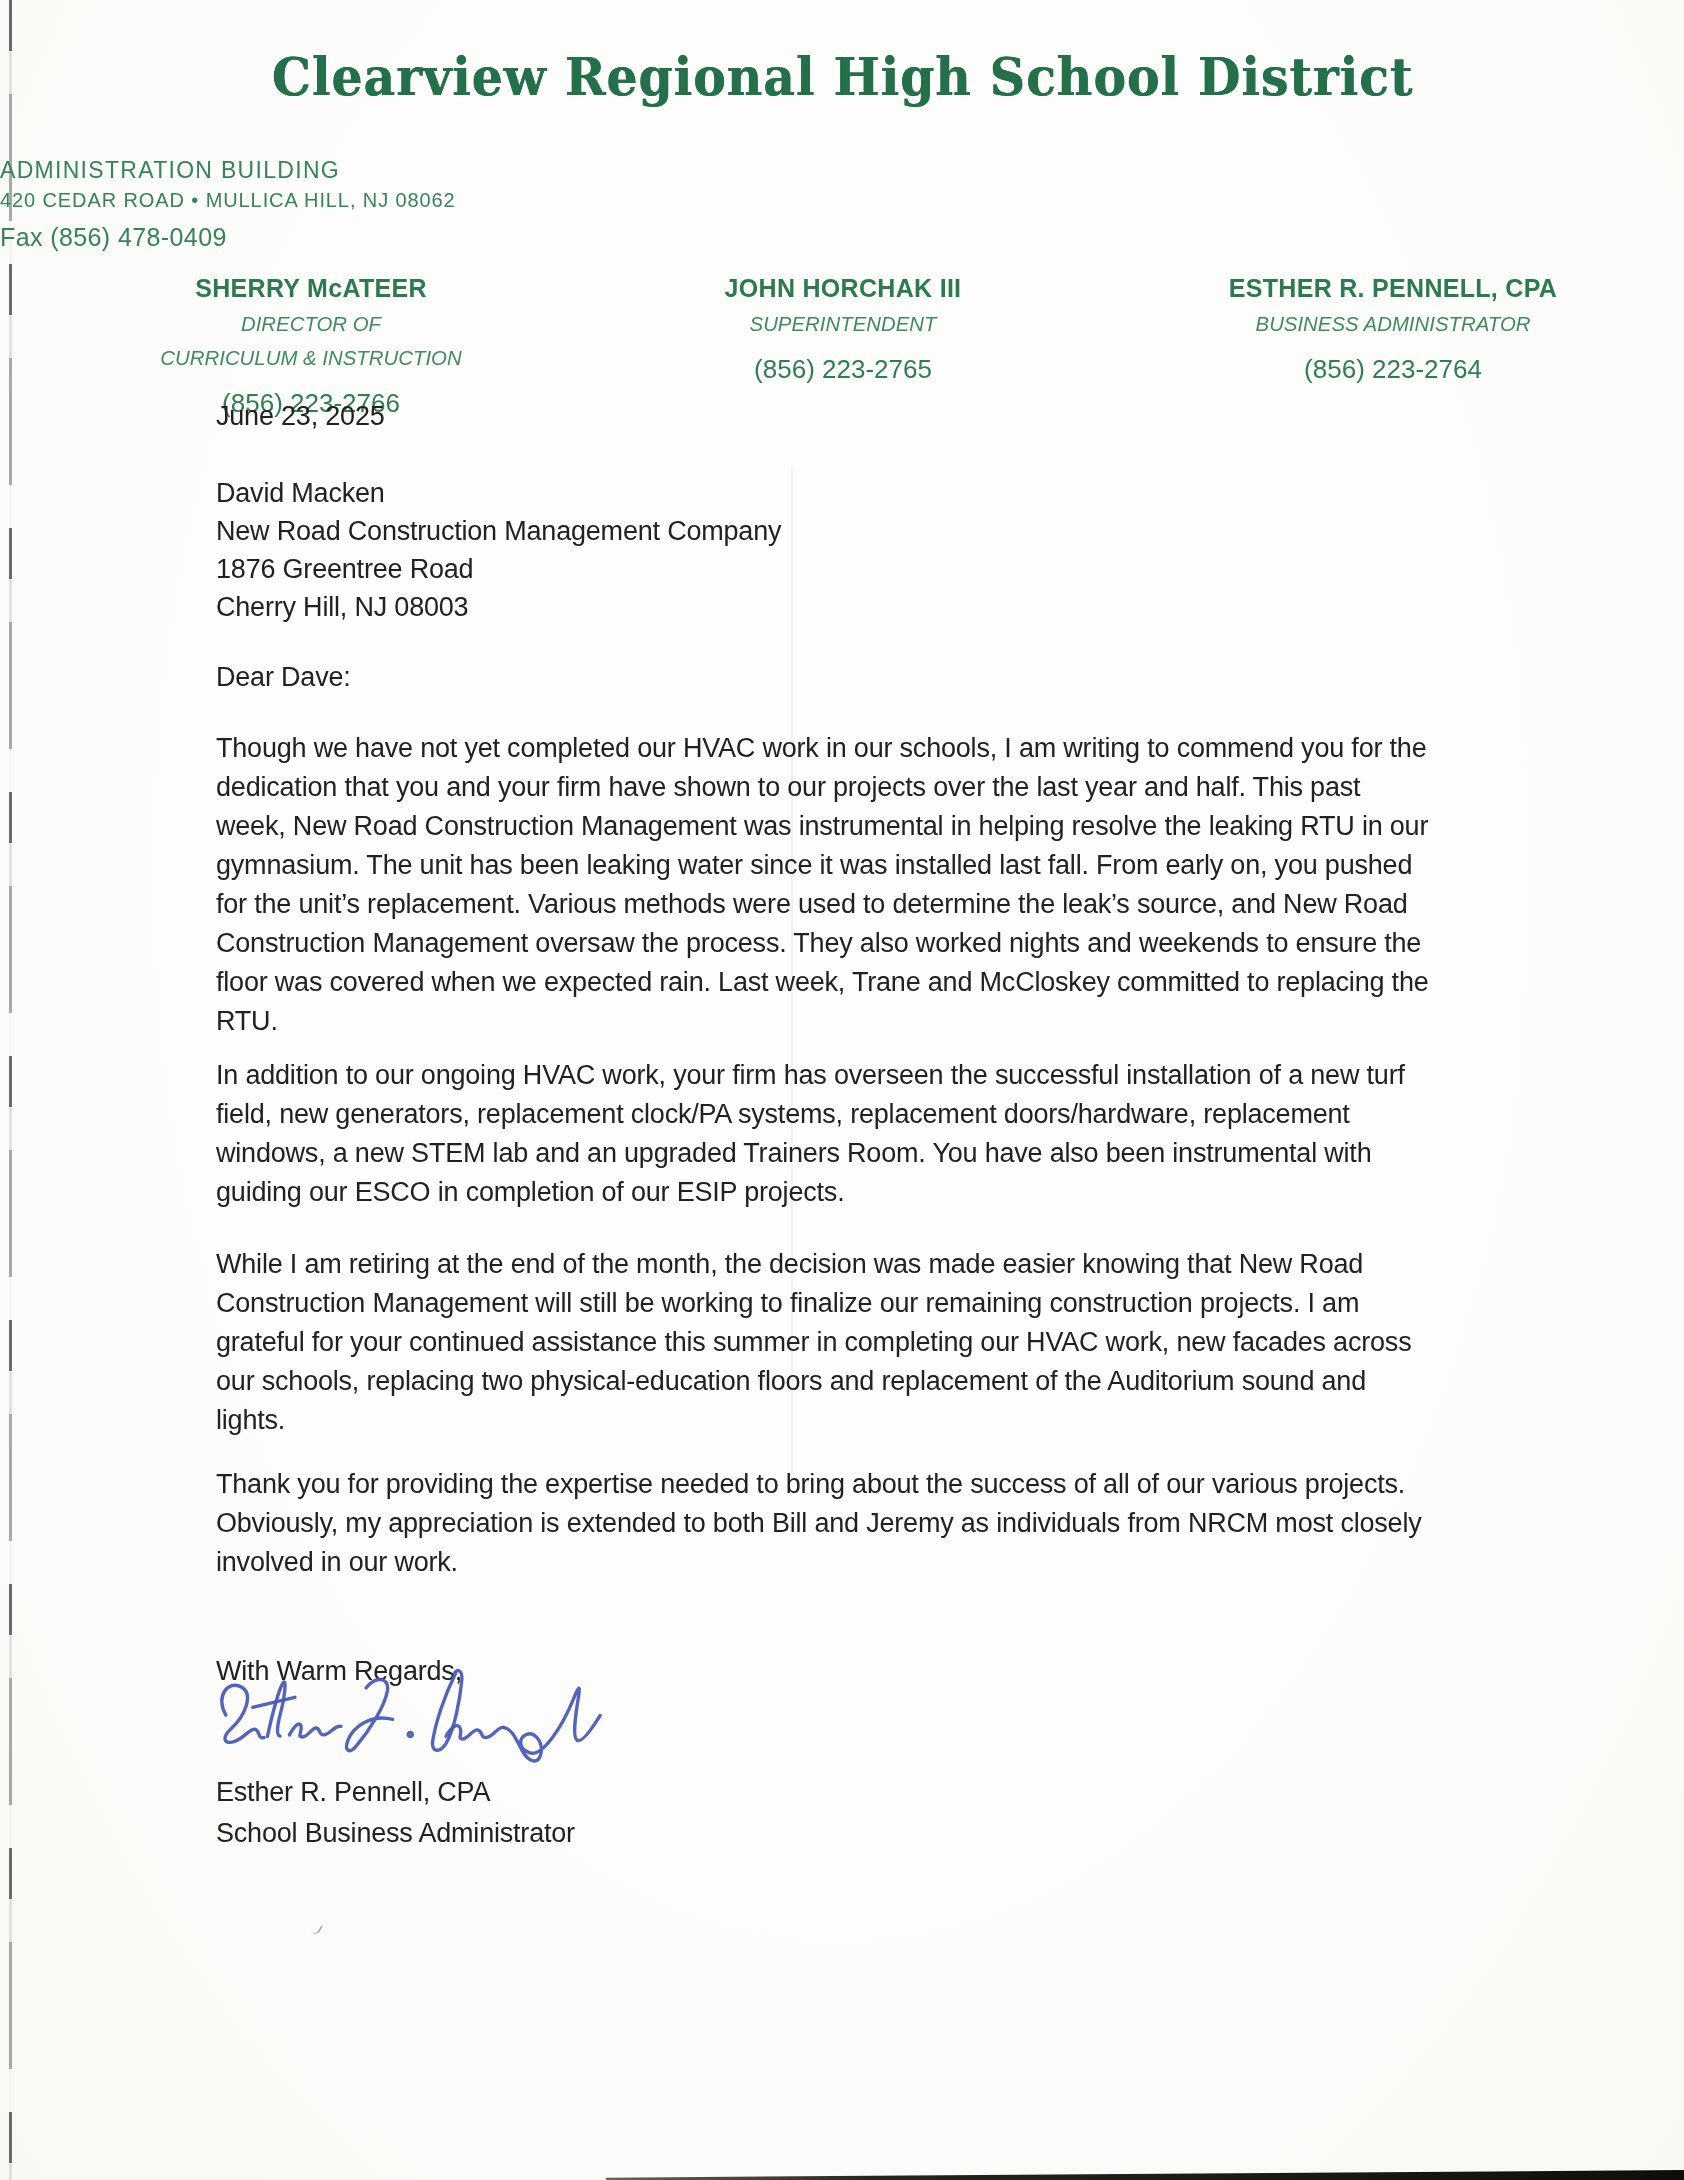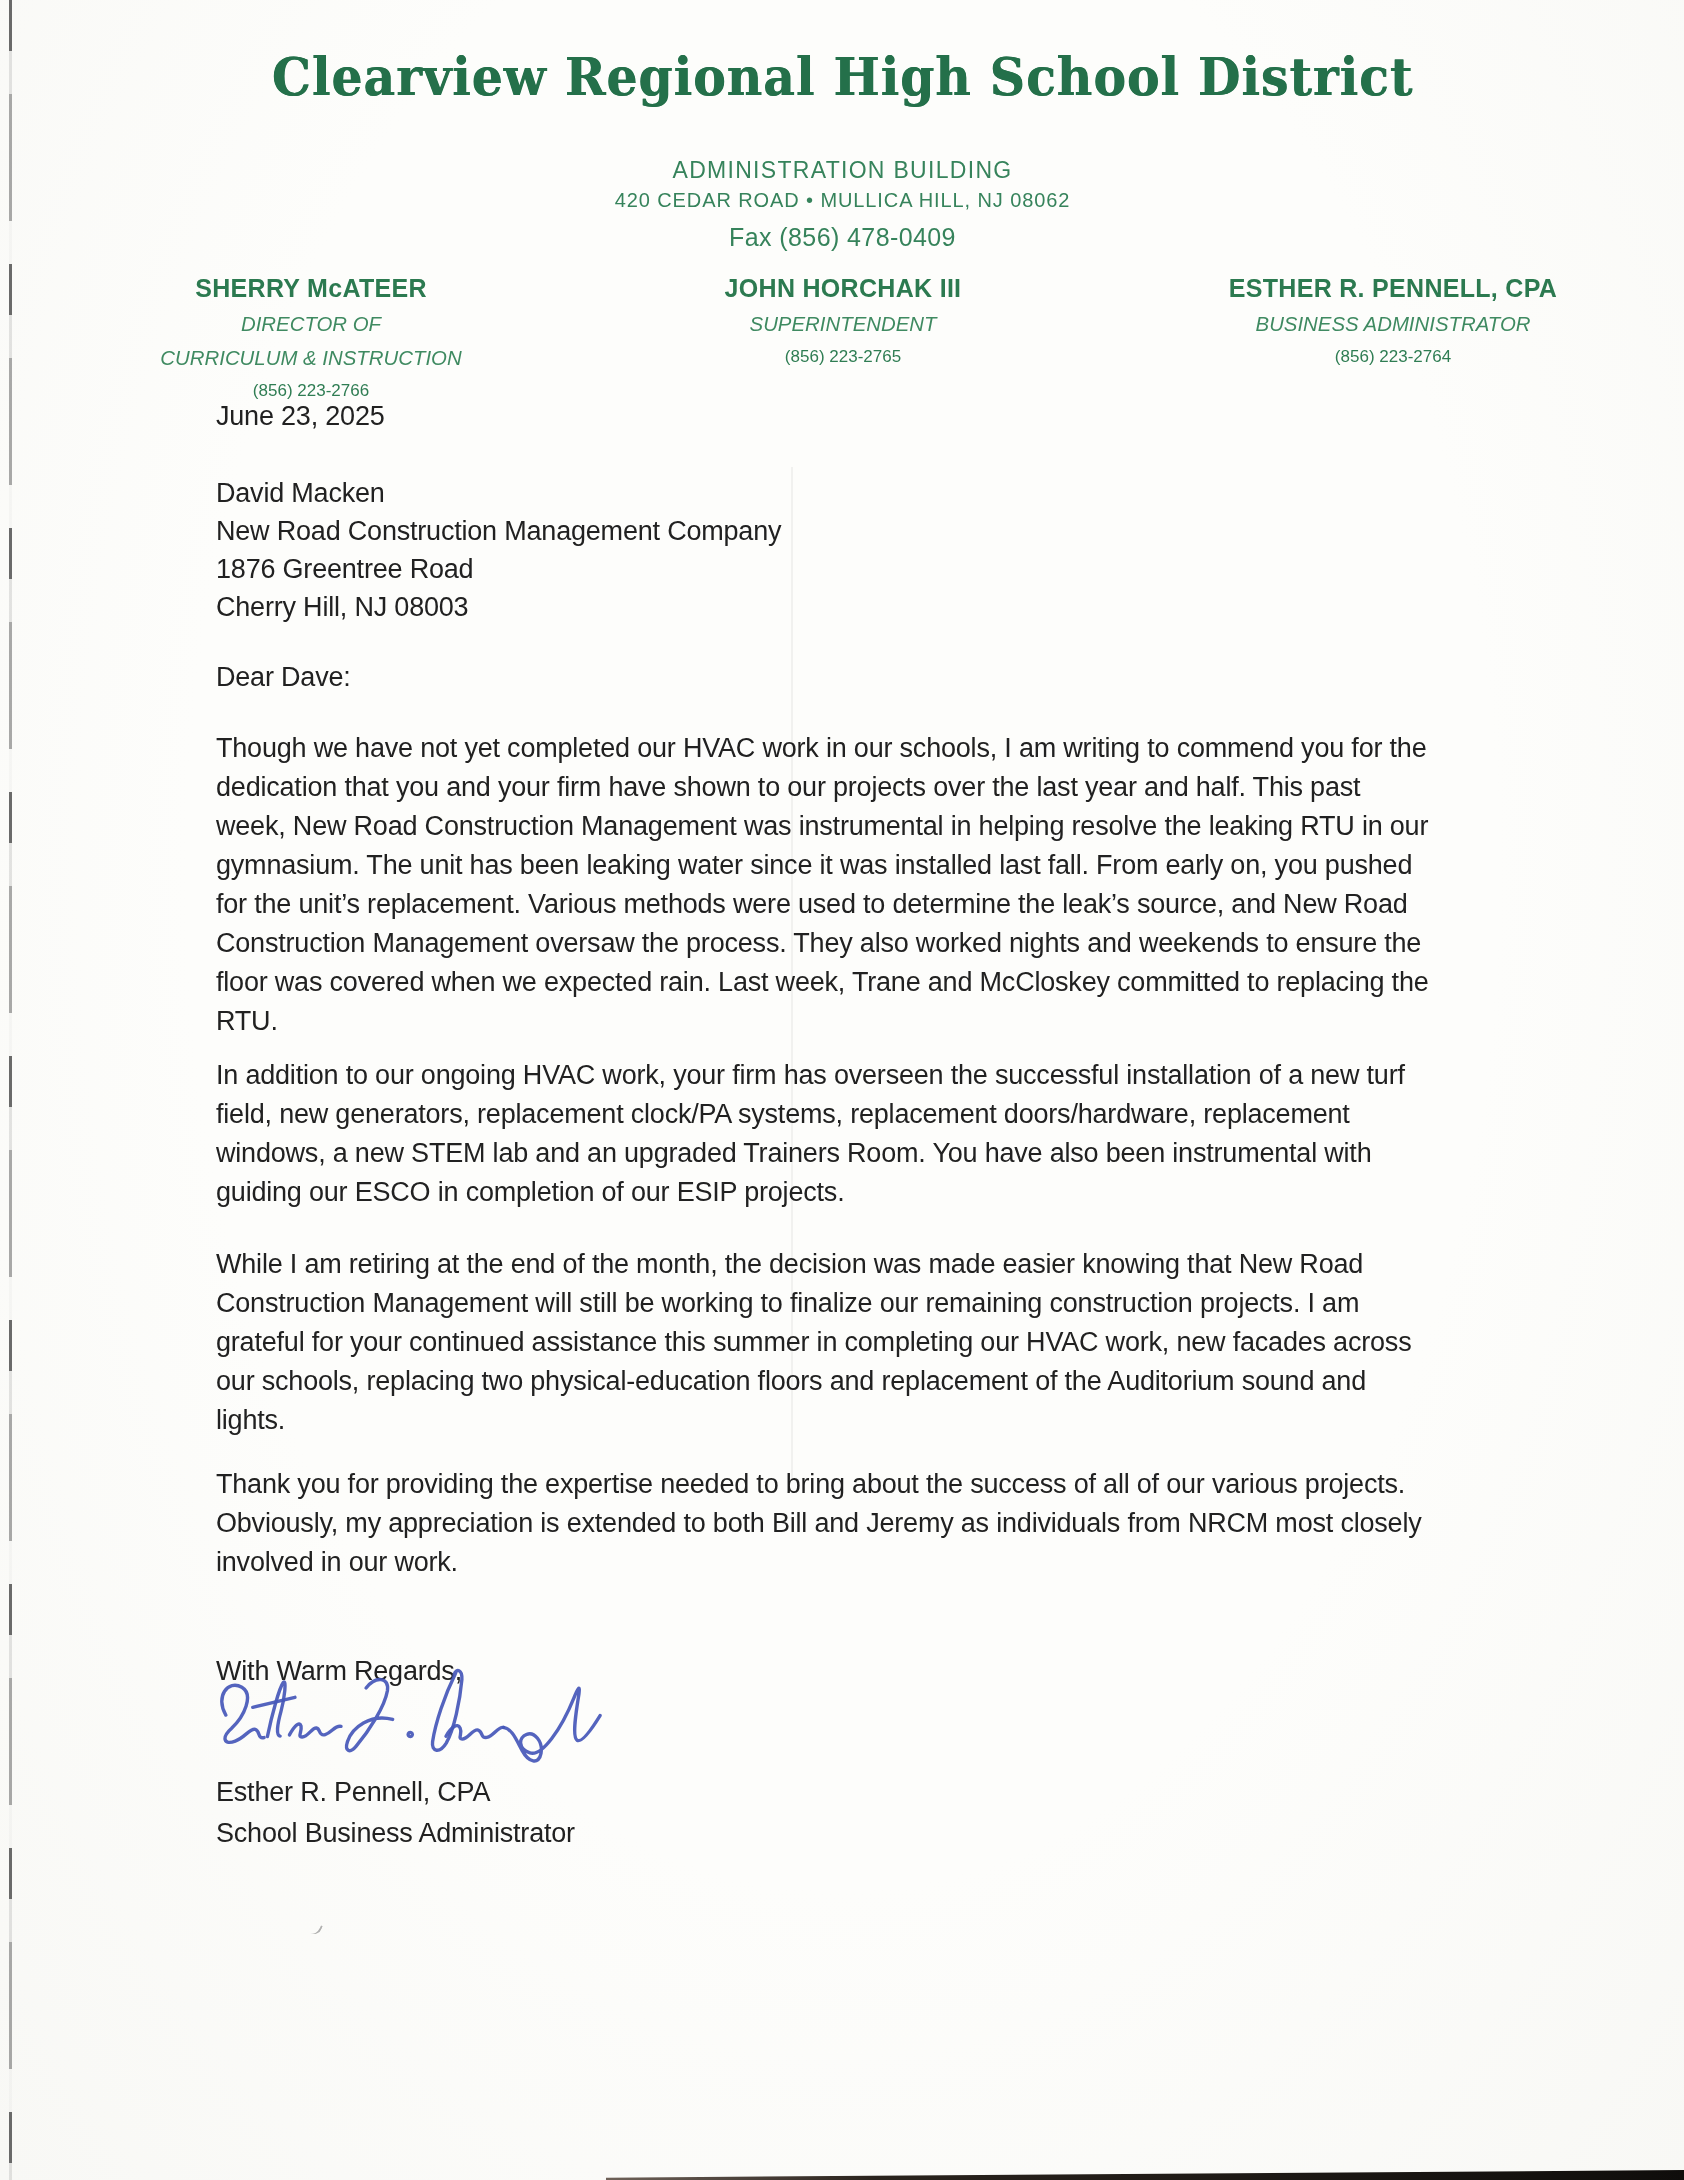--- a/index.html
+++ b/index.html
@@ -18,34 +18,34 @@
     position:absolute; top:48px; left:0; width:100%;
     margin:0; text-align:center;
     font-family:"DejaVu Serif", serif;
     font-weight:bold; font-size:49px; letter-spacing:0.9px;
     color:#24704a;
     text-shadow:0.5px 0 0 #24704a;
     transform:scaleY(1.08);
   }
   .hl {
     position:absolute; left:0; width:100%;
-    text-align:center; color:#36835b;
+    color:#36835b;
   }
   .hl.building { top:157px; font-size:23px; letter-spacing:1.3px; }
   .hl.address  { top:189px; font-size:20px; letter-spacing:0.9px; }
   .hl.fax      { top:223px; font-size:25px; letter-spacing:0.4px; }
 
   
   .staff { position:absolute; top:274px; text-align:center; }
   .staff.c1 { left:98px;  width:426px; }
   .staff.c2 { left:630px;  width:426px; }
   .staff.c3 { left:1180px; width:426px; }
   .staff-name  { font-size:25px; font-weight:bold; color:#2c7a50; letter-spacing:0.3px; }
   .staff-title { font-size:20.4px; font-style:italic; color:#3f8a61; line-height:34px; margin-top:4.3px; white-space:pre-line; }
-  .staff-phone { font-size:17px; color:#2f7d53; margin-top:6px; }
+  .staff-phone { font-size:26px; color:#2f7d53; margin-top:13px; }
 
   
   .blk {
     position:absolute; left:216px; width:1363px;
     font-size:27px; line-height:39px; letter-spacing:-0.2px;
     white-space:pre-line; color:#212121;
   }
   .blk.date        { top:397px; }
   .blk.recipient   { top:474px; line-height:38px; }
   .blk.salutation  { top:658px; }

